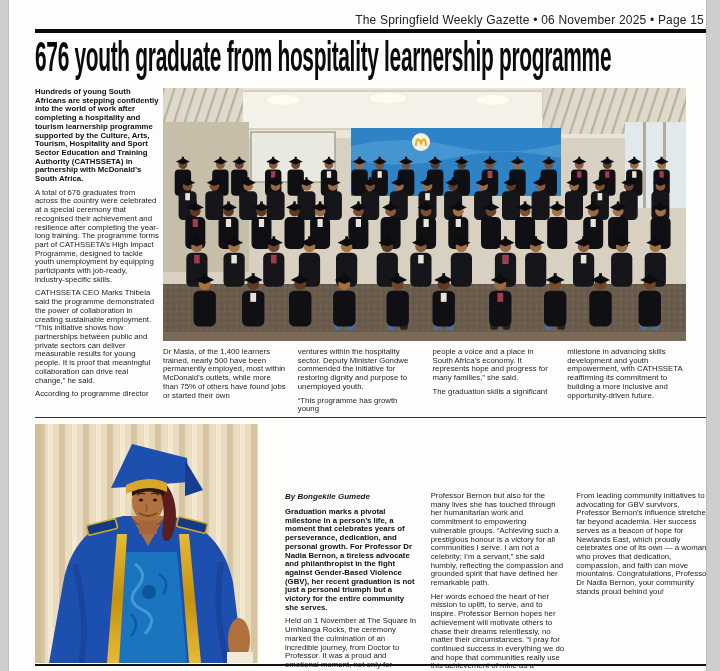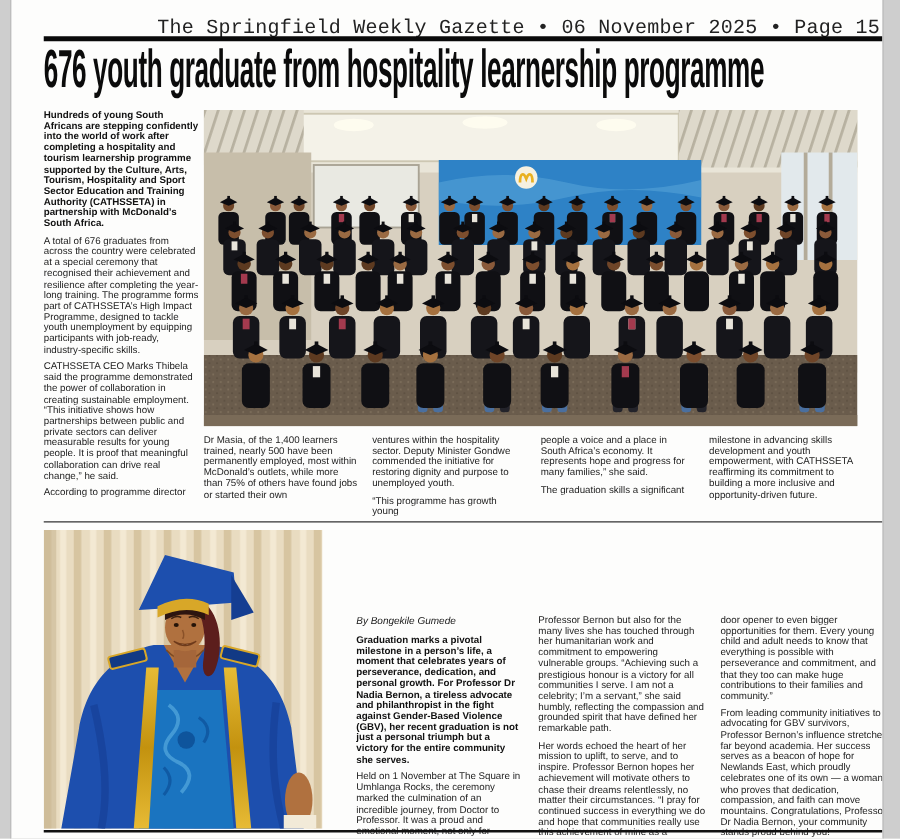--- a/index.html
+++ b/index.html
@@ -2,42 +2,42 @@
 <html><head>
 <meta charset="utf-8">
 <style>
   html,body{margin:0;padding:0;}
   body{background:#c9c9c9;font-family:"Liberation Sans","DejaVu Sans",sans-serif;}
   .page{position:relative;width:720px;height:671px;background:#fdfdfc;overflow:hidden;margin:0;}
   .edge{position:absolute;top:0;bottom:0;background:#cecece;z-index:5;}
   .edge-left{left:0;width:8px;border-right:1px solid #bdbdbd;}
   .edge-right{right:0;width:13px;border-left:1px solid #bdbdbd;}
 
-  .masthead{position:absolute;top:13px;right:16px;font-family:Liberation Mono, monospace;
-            font-size:16px;color:#222;letter-spacing:0.2px;}
+  .masthead{position:absolute;top:13px;right:16px;font-family:Liberation Sans, sans-serif;
+            font-size:12px;color:#222;letter-spacing:0.2px;}
   .rule-thick{position:absolute;left:35px;right:14px;top:29px;height:4px;background:#0a0a0a;}
   .headline1{position:absolute;left:34px;top:34px;width:676px;height:46px;margin:1px;overflow:visible;}
   .headline1 .cond{display:inline-block;white-space:nowrap;font-weight:bold;font-size:34px;line-height:44px;
             color:#0b0b0b;letter-spacing:-0.5px;transform:scale(0.615,1.26);transform-origin:0 60%;}
 
   .bodytxt p{margin:0 0 5px 0;font-size:7.8px;line-height:8.7px;color:#1d1d1d;}
   .bodytxt p.lead{font-weight:bold;color:#111;}
 
   .a1-col1{position:absolute;left:35px;top:88px;width:124px;}
   .photo-main{position:absolute;left:163px;top:88px;width:523px;height:253px;margin:0;}
   .under-cols{position:absolute;left:163px;top:348px;width:527px;display:flex;gap:12px;}
   .under-cols .ucol{flex:1;}
 
   .rule-thin{position:absolute;left:35px;right:14px;top:417px;height:1px;background:#333;}
 
   .photo-portrait{position:absolute;left:35px;top:424px;width:223px;height:239px;margin:0;}
   .headline2{position:absolute;left:283px;top:422px;width:428px;height:66px;margin:0;}
   .headline2 .cond{display:inline-block;white-space:nowrap;font-weight:bold;font-size:28px;line-height:31px;
             color:#0c0c0c;letter-spacing:-0.4px;transform:scale(0.9,1.1);transform-origin:0 0;}
-  .byline{font-weight:normal;font-style:italic;font-size:8px;color:#161616;margin:0 0 7px 0;}
+  .byline{font-weight:bold;font-style:italic;font-size:8px;color:#161616;margin:0 0 7px 0;}
   .a2-cols{position:absolute;left:285px;top:492px;width:425px;display:flex;gap:12px;}
   .a2-cols .acol{flex:1;}
 
   .rule-bottom{position:absolute;left:35px;right:14px;top:664px;height:2px;background:#111;}
   figure svg{display:block;width:100%;height:100%;}
 </style>
 </head>
 <body>
 
 <div class="page">
@@ -659,19 +659,18 @@
     <div class="acol">
       <div class="byline">By Bongekile Gumede</div>
       <p class="lead">Graduation marks a pivotal milestone in a person’s life, a moment that celebrates years of perseverance, dedication, and personal growth. For Professor Dr Nadia Bernon, a tireless advocate and philanthropist in the fight against Gender-Based Violence (GBV), her recent graduation is not just a personal triumph but a victory for the entire community she serves.</p>
       <p>Held on 1 November at The Square in Umhlanga Rocks, the ceremony marked the culmination of an incredible journey, from Doctor to Professor. It was a proud and emotional moment, not only for</p>
     </div>
     <div class="acol">
       <p>Professor Bernon but also for the many lives she has touched through her humanitarian work and commitment to empowering vulnerable groups. “Achieving such a prestigious honour is a victory for all communities I serve. I am not a celebrity; I’m a servant,” she said humbly, reflecting the compassion and grounded spirit that have defined her remarkable path.</p>
       <p>Her words echoed the heart of her mission to uplift, to serve, and to inspire. Professor Bernon hopes her achievement will motivate others to chase their dreams relentlessly, no matter their circumstances. “I pray for continued success in everything we do and hope that communities really use this achievement of mine as a</p>
     </div>
     <div class="acol">
-      <p>door opener to even bigger opportunities for them. Every young child and adult needs to know that everything is possible with perseverance and commitment, and that they too can make huge contributions to their families and community.”</p>
       <p>From leading community initiatives to advocating for GBV survivors, Professor Bernon’s influence stretches far beyond academia. Her success serves as a beacon of hope for Newlands East, which proudly celebrates one of its own — a woman who proves that dedication, compassion, and faith can move mountains. Congratulations, Professor Dr Nadia Bernon, your community stands proud behind you!</p>
     </div>
   </div>
 
   <div class="rule-bottom"></div>
 </div>
 
 </body></html>

